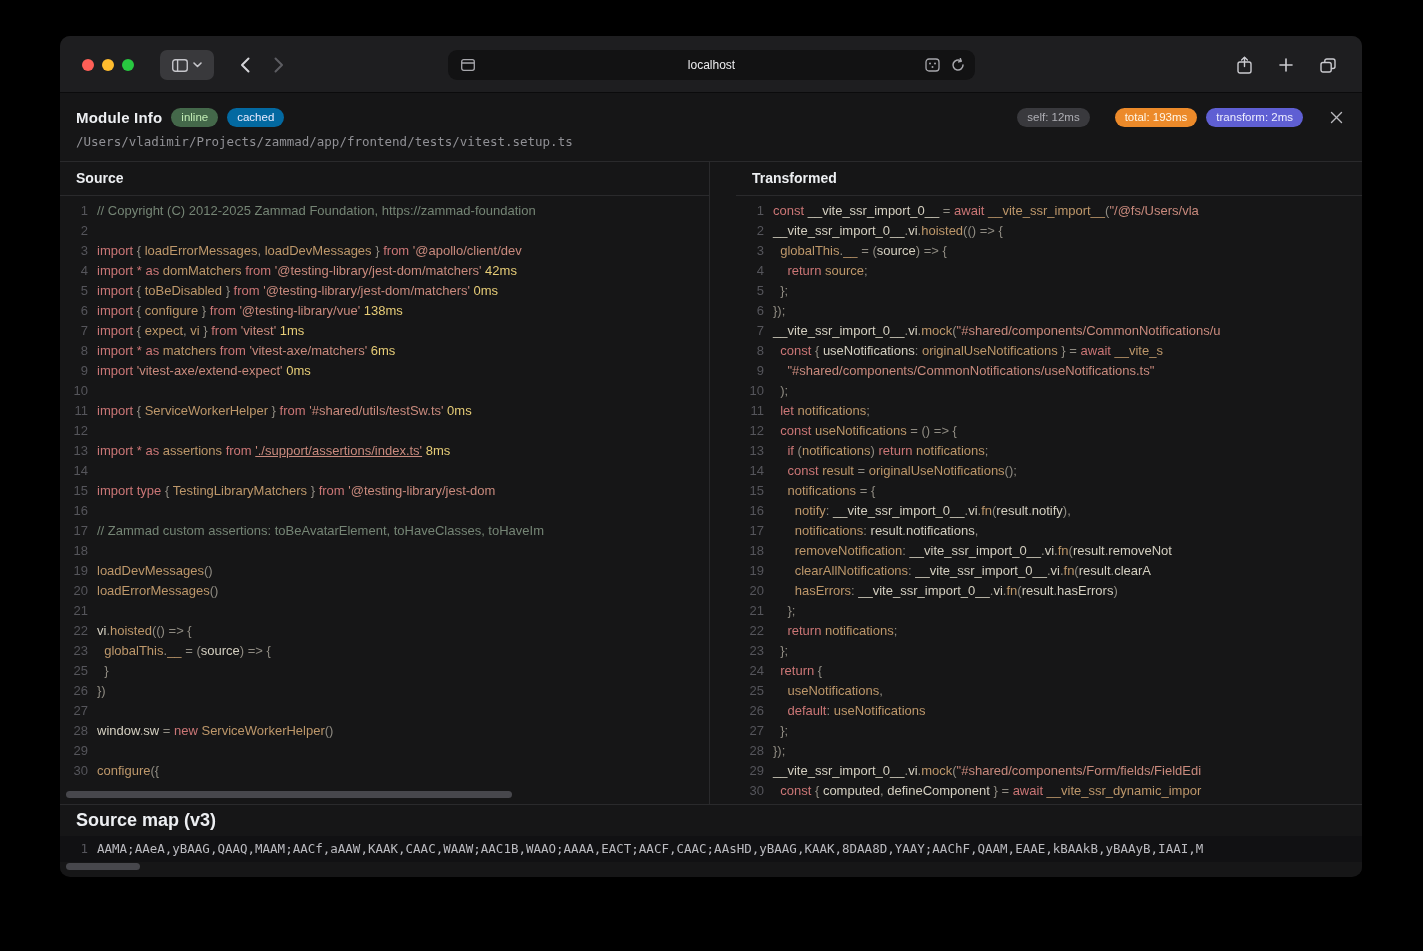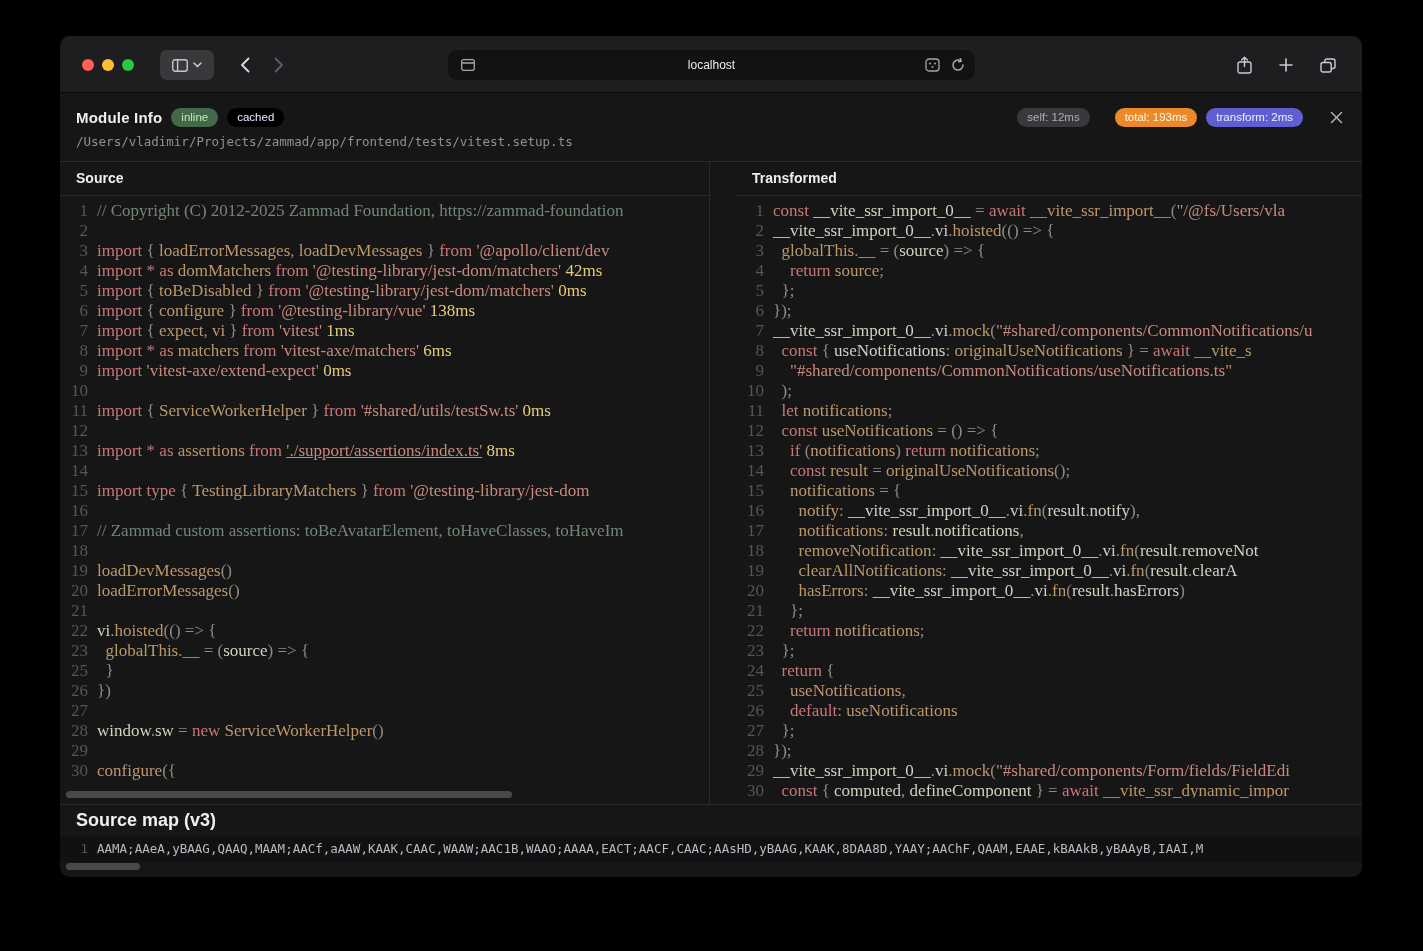--- a/index.html
+++ b/index.html
@@ -52,21 +52,21 @@
   .url-text { flex: 1; text-align: center; font-size: 12px; color: #ececef; }
   .url-right { position: absolute; right: 10px; display: flex; gap: 11px; align-items: center; color: #a7a7ac; }
   .tb-right { position: absolute; right: 20px; top: 14px; display: flex; gap: 14px; align-items: center; color: #cbcbd0; }
   .tb-btn { width: 28px; height: 30px; display: flex; align-items: center; justify-content: center; }
   
   .mod-header { padding: 14px 16px 12px 16px; border-bottom: 1px solid #2a2a2c; }
   .mod-title-row { display: flex; align-items: center; gap: 9px; }
   .mod-title { color: #edeff2; font-size: 15px; font-weight: 700; letter-spacing: .2px; }
   .badge { font-size: 11.5px; padding: 3px 10px 4px 10px; border-radius: 11px; white-space: nowrap; }
   .b-inline    { background: #44684a; color: #c0ecb4; }
-  .b-cached    { background: #000000; color: #e9ebff; }
+  .b-cached    { background: #0369a1; color: #e9ebff; }
   .b-self      { background: #39393d; color: #aeaeb4; }
   .b-total     { background: #ec8a2a; color: #fff6e8; margin-left: 16px; }
   .b-transform { background: #5f5fd3; color: #eeeeff; }
   .spacer { flex: 1; }
   .close-btn { margin-left: 14px; width: 20px; height: 20px; display: flex; align-items: center; justify-content: center; color: #b9b9be; }
   .mod-path {
     margin-top: 7px;
     font-family: "DejaVu Sans Mono", monospace;
     font-size: 12.5px; color: #909095;
   }
@@ -75,22 +75,22 @@
   .panel { position: relative; overflow: hidden; }
   .panel.src { width: 650px; border-right: 1px solid #2a2a2c; }
   .panel.tr { flex: 1; }
   .panel-title {
     height: 34px; line-height: 33px; padding: 0 16px;
     color: #edeff2; font-weight: 700; font-size: 14px;
     border-bottom: 1px solid #2a2a2c;
   }
   .code {
     padding-top: 5px;
-    font-family: Liberation Serif, serif;
-    font-size: 17px; line-height: 20px;
+    font-family: Liberation Sans, sans-serif;
+    font-size: 13px; line-height: 20px;
     overflow: hidden; height: 602px;
   }
   .code-line { white-space: pre; height: 20px; }
   .ln { display: inline-block; width: 28px; text-align: right; color: #55555b; margin-right: 9px; }
   .tk-c { color: #758575; }
   .tk-k { color: #cb7676; }
   .tk-s { color: #c98a7d; }
   .tk-u { color: #c98a7d; text-decoration: underline; }
   .tk-i { color: #bd976a; }
   .tk-p { color: #d4cfc0; }

